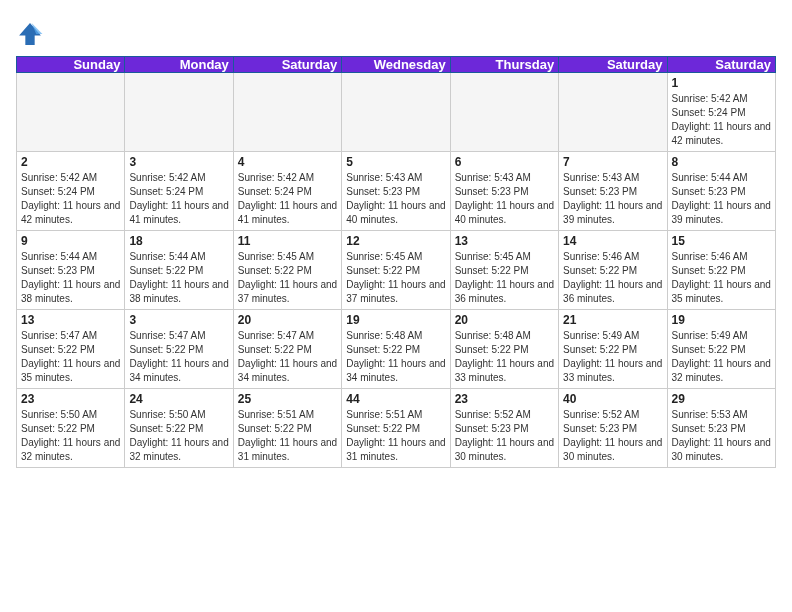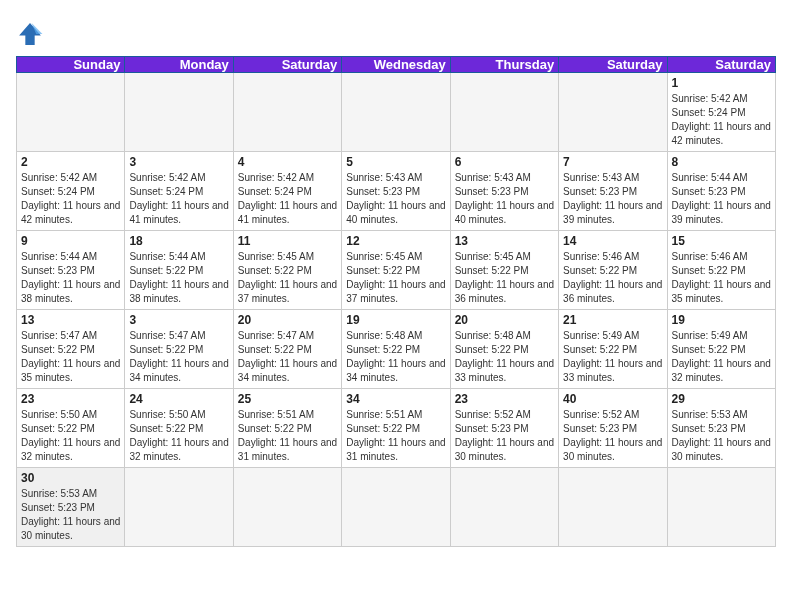--- a/index.html
+++ b/index.html
@@ -237,42 +237,30 @@
         </td>
         <td>
           <span class="day-number">24</span>
           <div class="cell-content">Sunrise: 5:50 AM<br>Sunset: 5:22 PM<br>Daylight: 11 hours and 32 minutes.</div>
         </td>
         <td>
           <span class="day-number">25</span>
           <div class="cell-content">Sunrise: 5:51 AM<br>Sunset: 5:22 PM<br>Daylight: 11 hours and 31 minutes.</div>
         </td>
         <td>
-          <span class="day-number">34</span>
+          <span class="day-number">44</span>
           <div class="cell-content">Sunrise: 5:51 AM<br>Sunset: 5:22 PM<br>Daylight: 11 hours and 31 minutes.</div>
         </td>
         <td>
           <span class="day-number">23</span>
           <div class="cell-content">Sunrise: 5:52 AM<br>Sunset: 5:23 PM<br>Daylight: 11 hours and 30 minutes.</div>
         </td>
         <td>
           <span class="day-number">40</span>
           <div class="cell-content">Sunrise: 5:52 AM<br>Sunset: 5:23 PM<br>Daylight: 11 hours and 30 minutes.</div>
         </td>
         <td>
           <span class="day-number">29</span>
           <div class="cell-content">Sunrise: 5:53 AM<br>Sunset: 5:23 PM<br>Daylight: 11 hours and 30 minutes.</div>
         </td>
-      </tr>
-      <tr class="week-row">
-        <td class="last-row">
-          <span class="day-number">30</span>
-          <div class="cell-content">Sunrise: 5:53 AM<br>Sunset: 5:23 PM<br>Daylight: 11 hours and 30 minutes.</div>
-        </td>
-        <td class="empty"></td>
-        <td class="empty"></td>
-        <td class="empty"></td>
-        <td class="empty"></td>
-        <td class="empty"></td>
-        <td class="empty"></td>
       </tr>
     </tbody>
 </table>
 
 </body></html>

